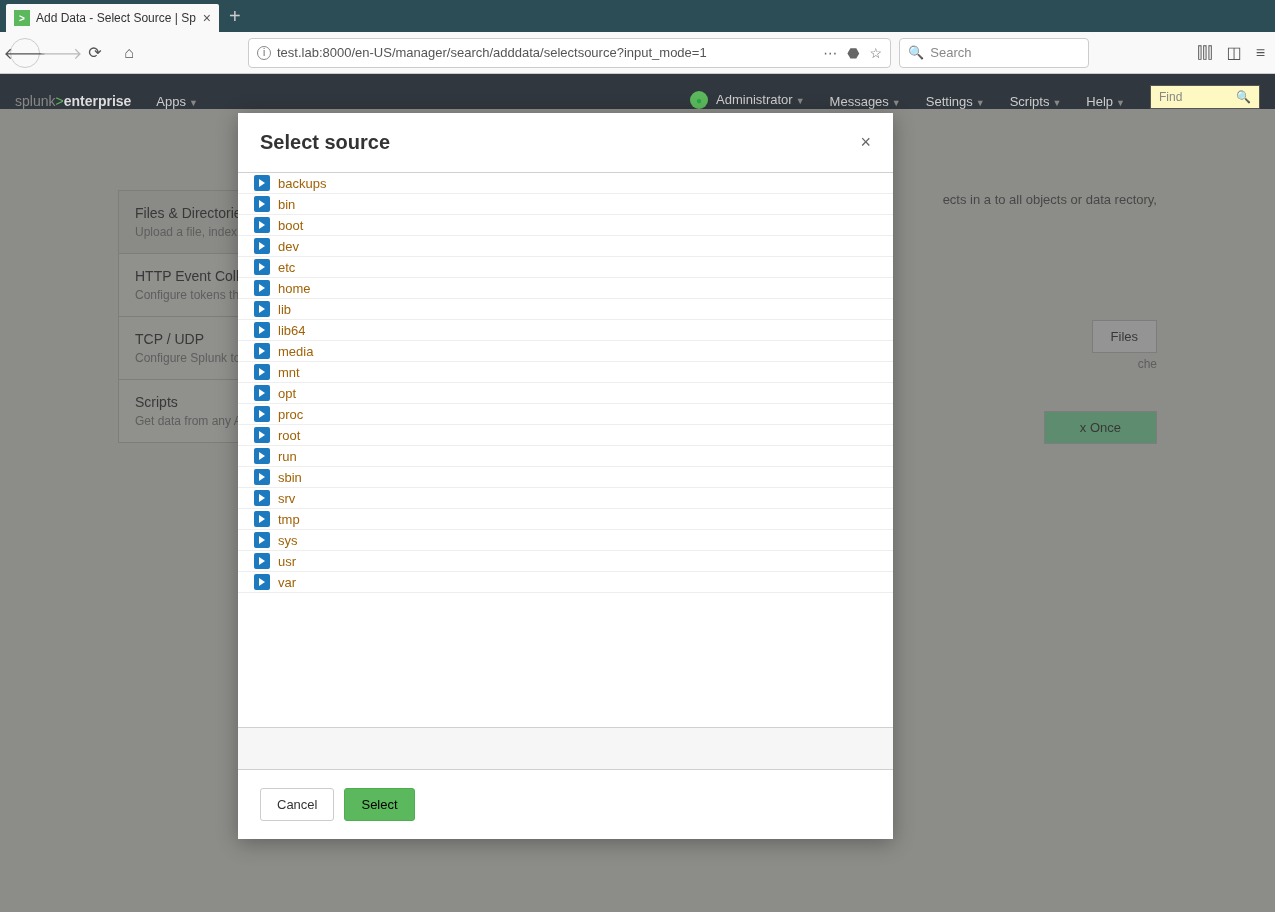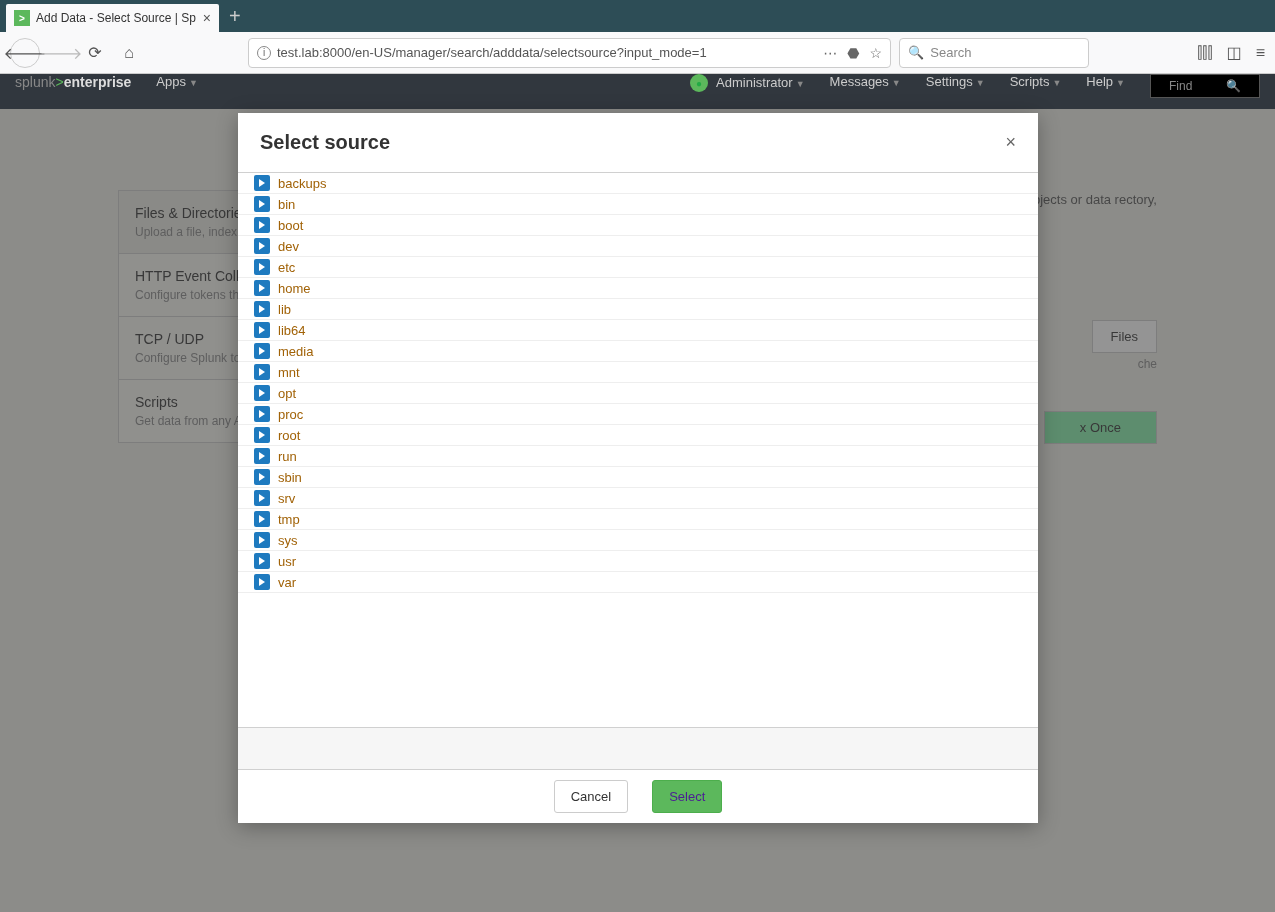--- a/index.html
+++ b/index.html
@@ -19,64 +19,64 @@
   .nav-btn.back-wrap { border:1px solid #ccc; border-radius:50%; width:30px;height:30px;}
   .url-input { flex: 1; height: 30px; border: 1px solid #ccc; border-radius: 4px; display: flex; align-items: center; padding: 0 8px; font-size: 13px; color: #555; background: #fff; gap:6px;}
   .url-input .info-icon{width:14px;height:14px;border:1px solid #888;border-radius:50%;display:flex;align-items:center;justify-content:center;font-size:10px;color:#666;}
   .url-text{flex:1;}
   .url-icons{display:flex;gap:10px;color:#666;font-size:14px;}
   .search-box { width: 190px; height: 30px; border: 1px solid #ccc; border-radius: 4px; display: flex; align-items: center; padding: 0 8px; font-size: 13px; color: #888; background: #fff; }
   .search-box .icon{margin-right:6px;}
   .right-icons { display: flex; gap: 14px; color: #555; font-size: 16px; align-items: center; margin-left: 100px; }
 
   
-  .splunk-bar { height: 35px; background: #31373e; display: flex; align-items: flex-start; padding: 0 15px; color: #ccc; font-size: 13px; }
+  .splunk-bar { height: 35px; background: #31373e; display: flex; align-items: flex-end; padding: 0 15px; color: #ccc; font-size: 13px; }
   .splunk-logo { color: #888; font-size: 14px; }
   .splunk-logo b{color:#ddd;}
   .splunk-logo .chev{color:#5cb85c;}
   .splunk-menu { margin-left: 25px; cursor: pointer; }
   .splunk-menu.after { margin-left: auto; }
   .splunk-menu .caret{font-size:9px;margin-left:3px;color:#888;}
   .avatar{width:18px;height:18px;border-radius:50%;background:#5cb85c;display:inline-flex;align-items:center;justify-content:center;font-size:10px;color:#2a4;margin-right:8px;}
-  .find-box{width:110px;height:24px;border:1px solid #555;background:#000000;margin-left:25px;display:flex;align-items:center;padding:0 18px;font-size:12px;color:#888;}
+  .find-box{width:110px;height:24px;border:1px solid #555;background:#fef9c3;margin-left:25px;display:flex;align-items:center;padding:0 8px;font-size:12px;color:#888;}
   .find-box .mag{margin-left:auto;color:#666;}
 
   
   .page-bg { position: absolute; top: 109px; left: 0; right: 0; bottom: 0; background: #edede7; }
   .page-content { position: absolute; top: 190px; left: 118px; width: 1039px; display: flex; }
   .sidebar { width: 400px; }
   .side-item { border: 1px solid #ccc; border-bottom: none; padding: 14px 16px; background: #f5f5f0; }
   .side-item:last-child{border-bottom:1px solid #ccc;}
   .side-item.active{background:#e9e9e3;}
   .side-item .ti { font-size: 14px; color: #333; margin-bottom: 4px; }
   .side-item .de { font-size: 12px; color: #888; }
   .main-col{flex:1;padding-left:30px;}
   .para{font-size:13px;color:#555;line-height:1.5;}
   .browse-btn{display:inline-block;border:1px solid #ccc;padding:8px 18px;font-size:13px;color:#333;background:#fff;margin-top:10px;}
   .idx-btn{display:inline-block;border:1px solid #ccc;padding:8px 35px;font-size:13px;color:#333;background:#86efac;}
 
   
   .overlay { position: absolute; top: 109px; left: 0; right: 0; bottom: 0; background: rgba(60,60,60,0.55); }
 
   
-  .modal { position: absolute; top: 113px; left: 238px; width: 800px; background: #fff; box-shadow: 0 4px 20px rgba(0,0,0,0.3); }
+  .modal { position: absolute; top: 113px; left: 238px; width: 655px; background: #fff; box-shadow: 0 4px 20px rgba(0,0,0,0.3); }
   .modal-header { padding: 18px 22px; display: flex; align-items: center; }
   .modal-title { font-size: 20px; color: #333; font-weight: 600; }
   .modal-close { margin-left: auto; font-size: 18px; color: #666; cursor: pointer; }
   .modal-body { border-top: 1px solid #d0d0d0; height: 555px; }
   .dir-list { }
   .dir-row { display: flex; align-items: center; padding: 2px 16px; border-bottom: 1px solid #eee; font-size: 13px; height: 21px; }
   .dir-icon { width: 16px; height: 16px; background: #1e7abf; border-radius: 2px; display: flex; align-items: center; justify-content: center; margin-right: 8px; }
   .dir-icon svg { width: 10px; height: 10px; fill: #fff; }
   .dir-name { color: #a16207; }
   .modal-path { height: 42px; border-top: 1px solid #d0d0d0; background: #f6f6f6; }
-  .modal-footer { border-top: 1px solid #d0d0d0; padding: 10px 22px; display: flex; justify-content: center; gap: 24px; }
+  .modal-footer { border-top: 1px solid #d0d0d0; padding: 18px 22px; display: flex; justify-content: flex-start; gap: 10px; }
   .btn { padding: 8px 16px; font-size: 13px; border-radius: 3px; cursor: pointer; }
   .btn-cancel { background: #fff; border: 1px solid #ccc; color: #333; }
-  .btn-select { background: #5cb85c; border: 1px solid #4cae4c; color: #4c1d95; }
+  .btn-select { background: #5cb85c; border: 1px solid #4cae4c; color: #000000; }
 
   .caret{display:inline-block;}
 </style>
 </head>
 <body>
 
 <div class="tab-strip">
   <div class="tab">
     <span class="favicon">&gt;</span>
     <span class="tab-title">Add Data - Select Source | Sp</span>

